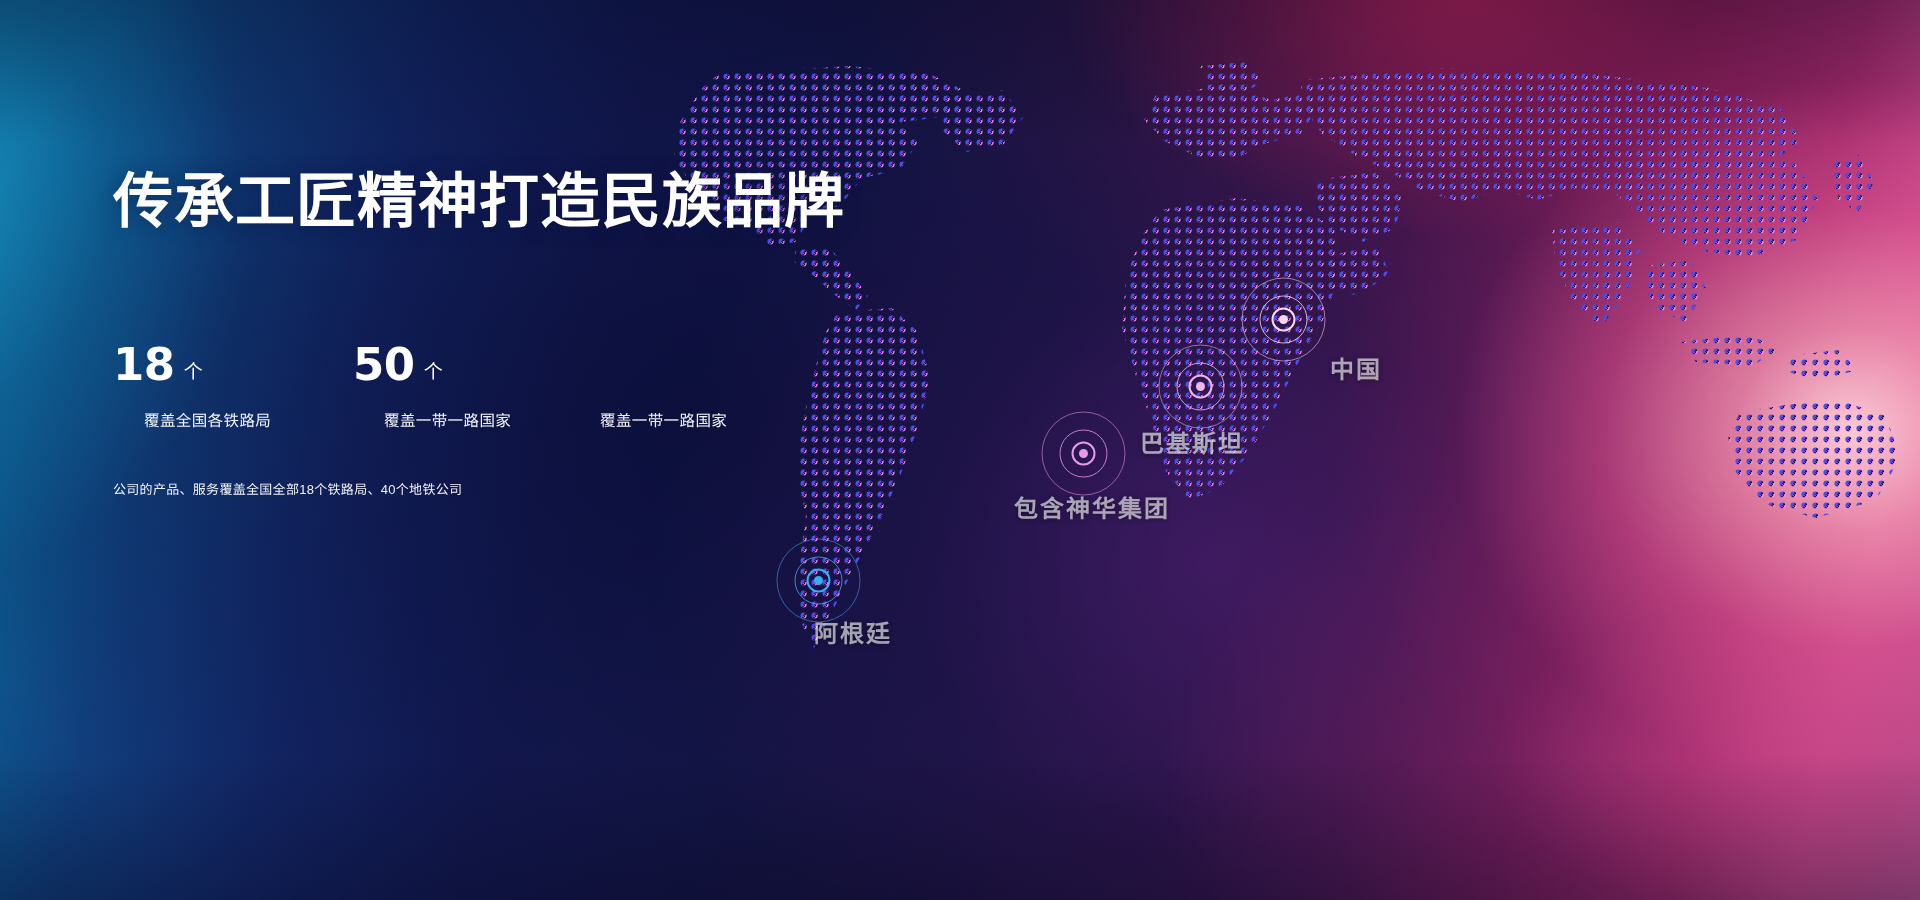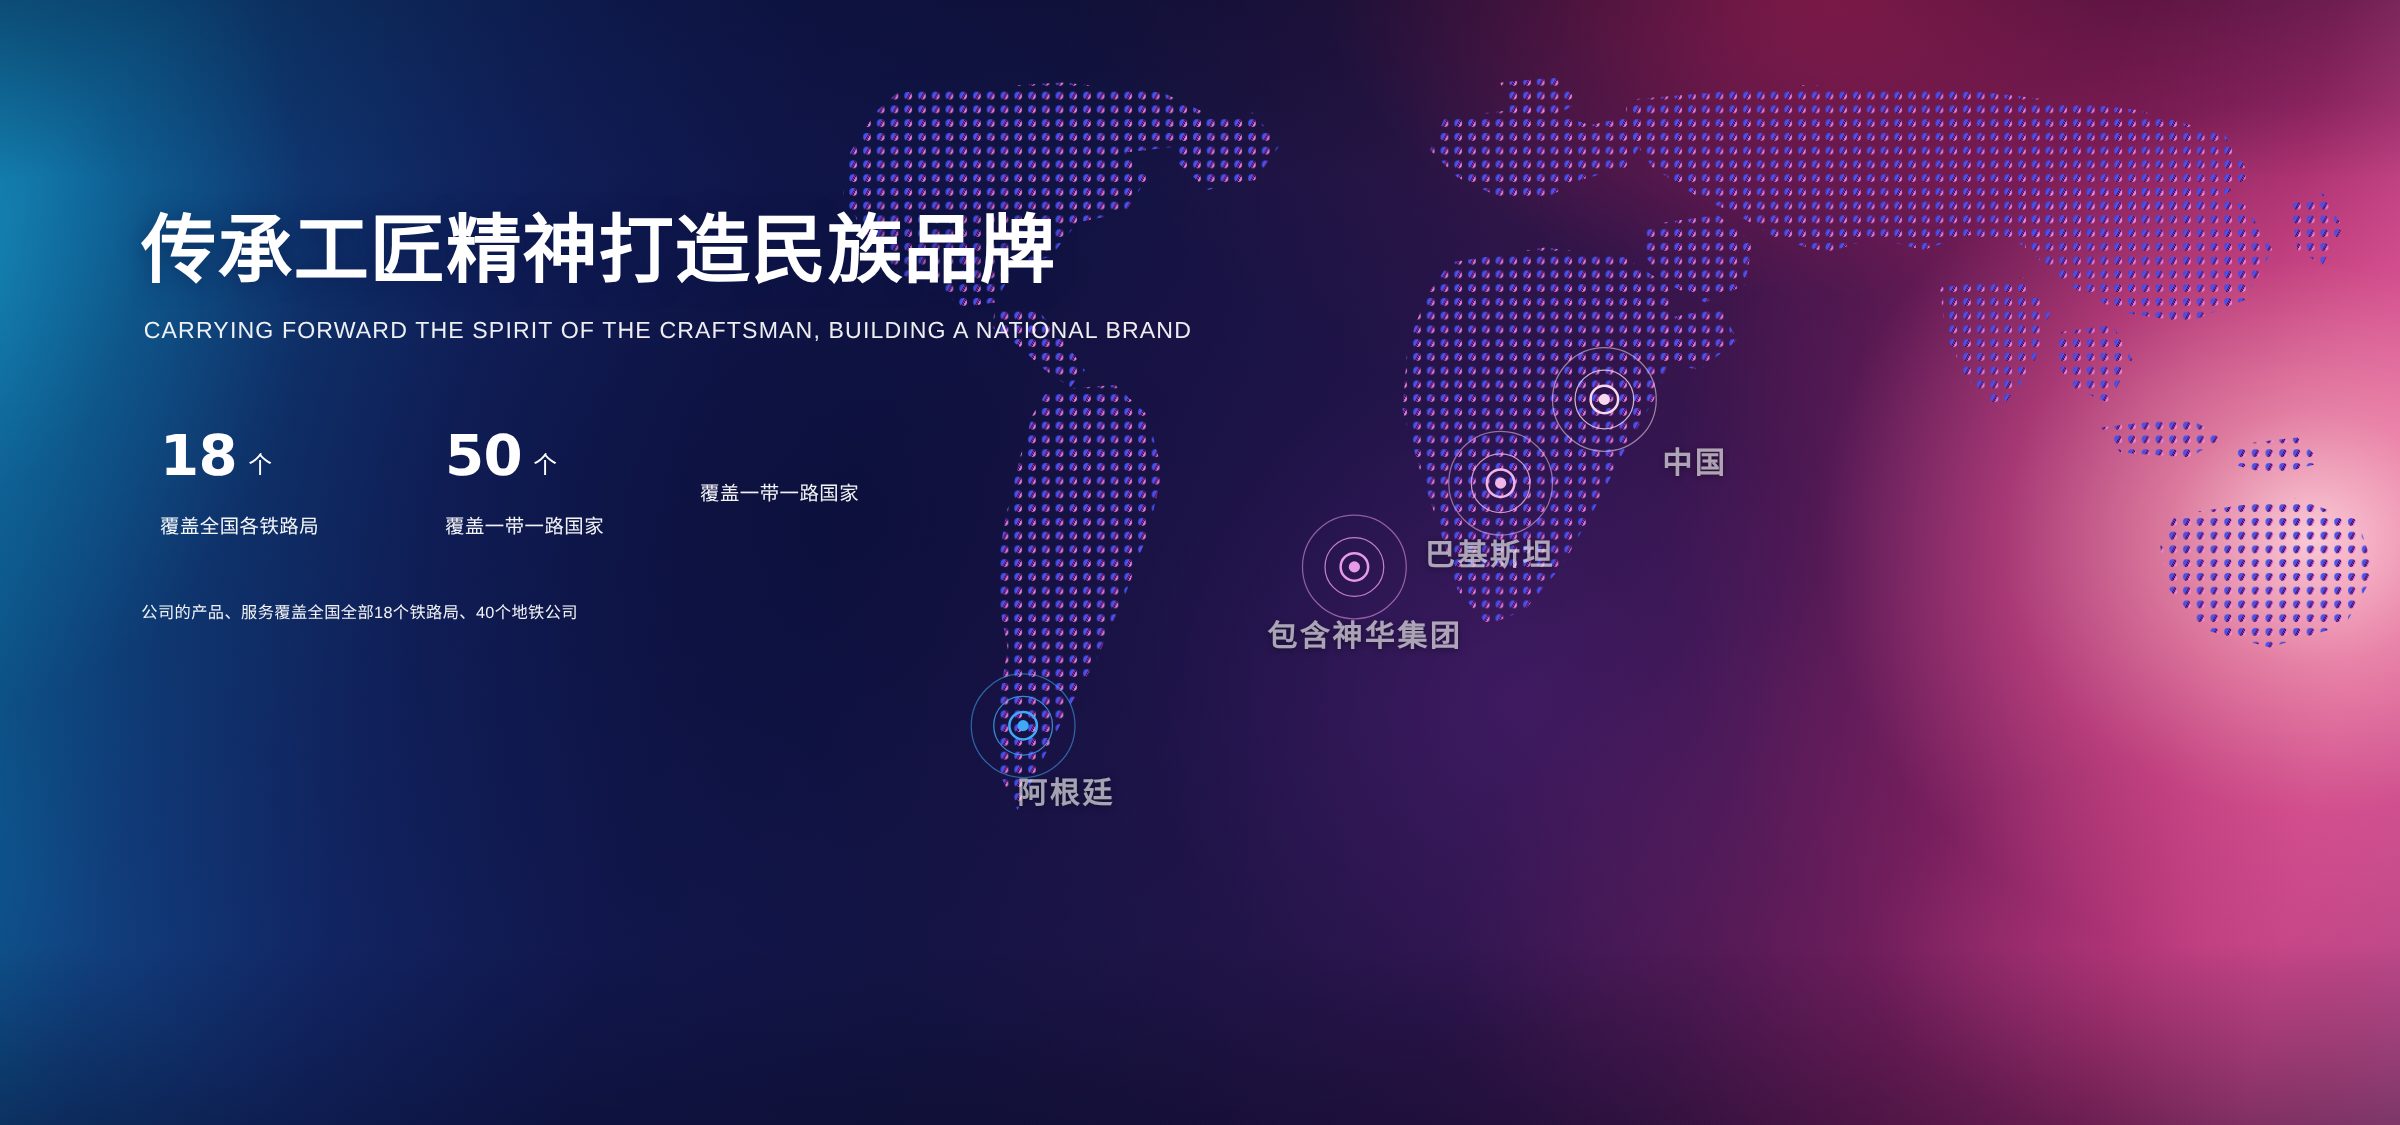--- a/index.html
+++ b/index.html
@@ -116,23 +116,24 @@
   #subtitle {
     position:absolute; top:253px; left:2px;
     font-size:18.5px;
     font-weight:400;
     color:rgba(255,255,255,0.93);
     letter-spacing:0.9px;
     white-space:nowrap;
   }
 
   #stats {
-    position:absolute; top:342px; left:15px;
+    position:absolute; top:342px; left:0;
     display:flex;
-    align-items:center;
+    align-items:flex-end;
+    gap:12px;
   }
   .stat { position:relative; }
   .stat:nth-child(1) { width:228px; }
   .stat:nth-child(2) { width:204px; }
   .stat:nth-child(3) { width:220px; }
   .stat-top {
     display:flex;
     align-items:baseline;
     height:52px;
   }
@@ -159,20 +160,21 @@
     position:relative;
     top:-2px;
   }
   .stat-caption {
     margin-top:14px;
     font-size:15.5px;
     font-weight:400;
     color:rgba(255,255,255,0.95);
     letter-spacing:0.4px;
     white-space:nowrap;
+    margin-left:31px;
   }
 
   #description {
     position:absolute; top:474px; left:0;
     font-size:13px;
     line-height:31px;
     color:rgba(255,255,255,0.94);
     letter-spacing:0.3px;
     white-space:nowrap;
   }
@@ -264,21 +266,20 @@
         <div class="ring" style="width: 24px; height: 24px; border-width: 2px; border-color: rgb(63, 169, 245); opacity: 1;"></div>
         <div class="dot" style="width: 9px; height: 9px; background: rgb(63, 169, 245);"></div>
       </div>
       <div class="marker-label" style="left: 814px; top: 614px;">阿根廷</div>
     </div>
 
   <div id="content">
 
     <h1 id="title">传承工匠精神打造民族品牌</h1>
 
-    <div id="subtitle">CARRYING FORWARD THE SPIRIT OF THE CRAFTSMAN, BUILDING A NATIONAL BRAND</div>
 
     <div id="stats">
 
       <div class="stat">
         <div class="stat-top">
           <span class="stat-value">18</span>
           <span class="stat-unit">个</span>
         </div>
         <div class="stat-caption">覆盖全国各铁路局</div>
       </div>

